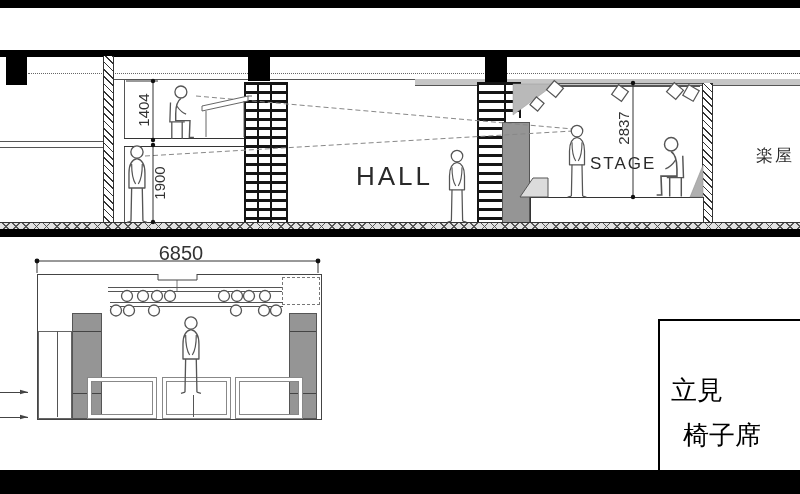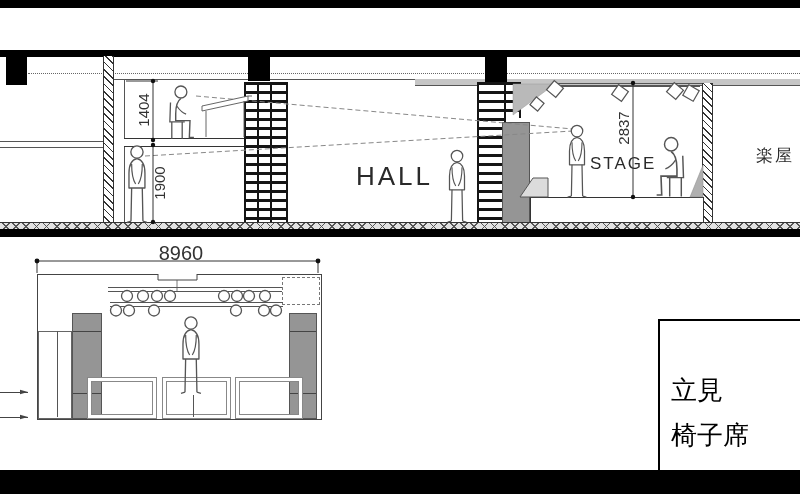--- a/index.html
+++ b/index.html
@@ -107,21 +107,21 @@
   <div class="abs frame-rail" style="left:236px;top:378px;width:60px;height:34px;"></div>
 
   <div class="abs line-v" style="left:193px;top:395px;height:22px;"></div>
 
   <div class="abs" style="left:0;top:392px;width:28px;height:0;border-top:1px solid #444;"></div>
   <div class="abs" style="left:0;top:417px;width:28px;height:0;border-top:1px solid #444;"></div>
 
 
   <div class="abs cap-box" style="left:658px;top:319px;width:142px;height:151px;">
     <div class="cap-line" style="top:52px;font-size:26px;font-weight:500;">立見</div>
-    <div class="cap-line" style="top:97px;font-size:26px;font-weight:500;">椅子席</div>
+    <div class="cap-line" style="top:97px;font-size:26px;font-weight:500;margin-left:12px;">椅子席</div>
   </div>
 
   <div class="abs bar" style="left:0;top:470px;width:800px;height:24px;"></div>
 
   <svg class="abs" width="800" height="494" viewBox="0 0 800 494" style="left:0;top:0;pointer-events:none;">
     <defs>
       <g id="stand">
         <circle cx="12" cy="5" r="4.6" fill="#fff" stroke="#555" stroke-width="1"></circle>
         <path d="M12 10 C7 11 6 16 6 21 L6 32 L18 32 L18 21 C18 16 17 11 12 10 Z" fill="#fff" stroke="#555" stroke-width="1" stroke-linejoin="round"></path>
         <path d="M8 14 C8 21 9 26 11 29 M16 14 C16 21 15 26 13 29" fill="none" stroke="#555" stroke-width="0.9"></path>
@@ -221,15 +221,15 @@
     <use href="#sit" transform="translate(690 137) scale(-1.45 1.45)"></use>
   </svg>
 
   <div class="abs room-label" style="left:356px;top:161px;font-size:26px;letter-spacing:3px;">HALL</div>
   <div class="abs room-label" style="left:590px;top:154px;font-size:17px;letter-spacing:2px;">STAGE</div>
   <div class="abs room-label" style="left:756px;top:144px;font-size:17px;letter-spacing:2px;white-space:nowrap;">楽屋</div>
 
   <div class="abs dim-label dim-rot" style="left:113px;top:102px;width:60px;height:16px;">1404</div>
   <div class="abs dim-label dim-rot" style="left:129px;top:175px;width:60px;height:16px;">1900</div>
   <div class="abs dim-label dim-rot" style="left:593px;top:120px;width:60px;height:16px;">2837</div>
-  <div class="abs dim-label" style="left:147px;top:242px;width:68px;height:18px;font-size:20px;">8960</div>
+  <div class="abs dim-label" style="left:147px;top:242px;width:68px;height:18px;font-size:20px;">6850</div>
 
 </div>
 
 </body></html>

